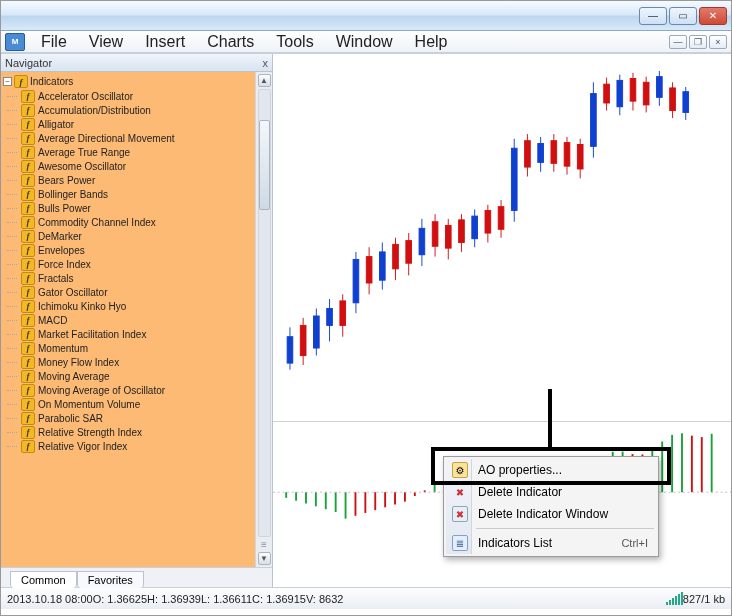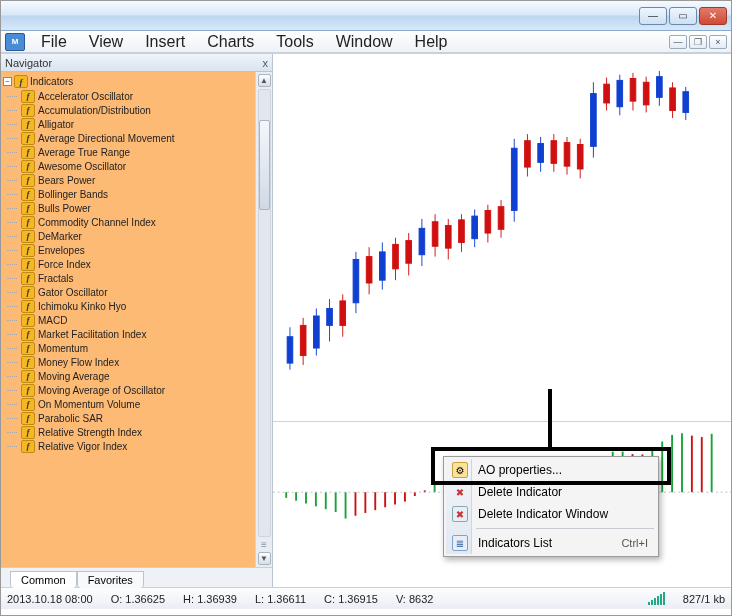--- a/index.html
+++ b/index.html
@@ -223,21 +223,20 @@
     background:#000;
     z-index:5;
   }
   .statusbar {
     height:22px;
     border-top:1px solid #c8d0da;
     background:linear-gradient(#fdfdfe,#e9eef4);
     display:flex;align-items:center;
     padding:0 6px;
     font-size:11px;
-    gap:18px;
     color:#222;
   }
   .statusbar .spacer {flex:1;}
   .conn-bars {display:flex;gap:1px;align-items:flex-end;height:13px;}
   .conn-bars span {width:2px;}
 </style>
 </head>
 <body>
 
 <div class="titlebar">

